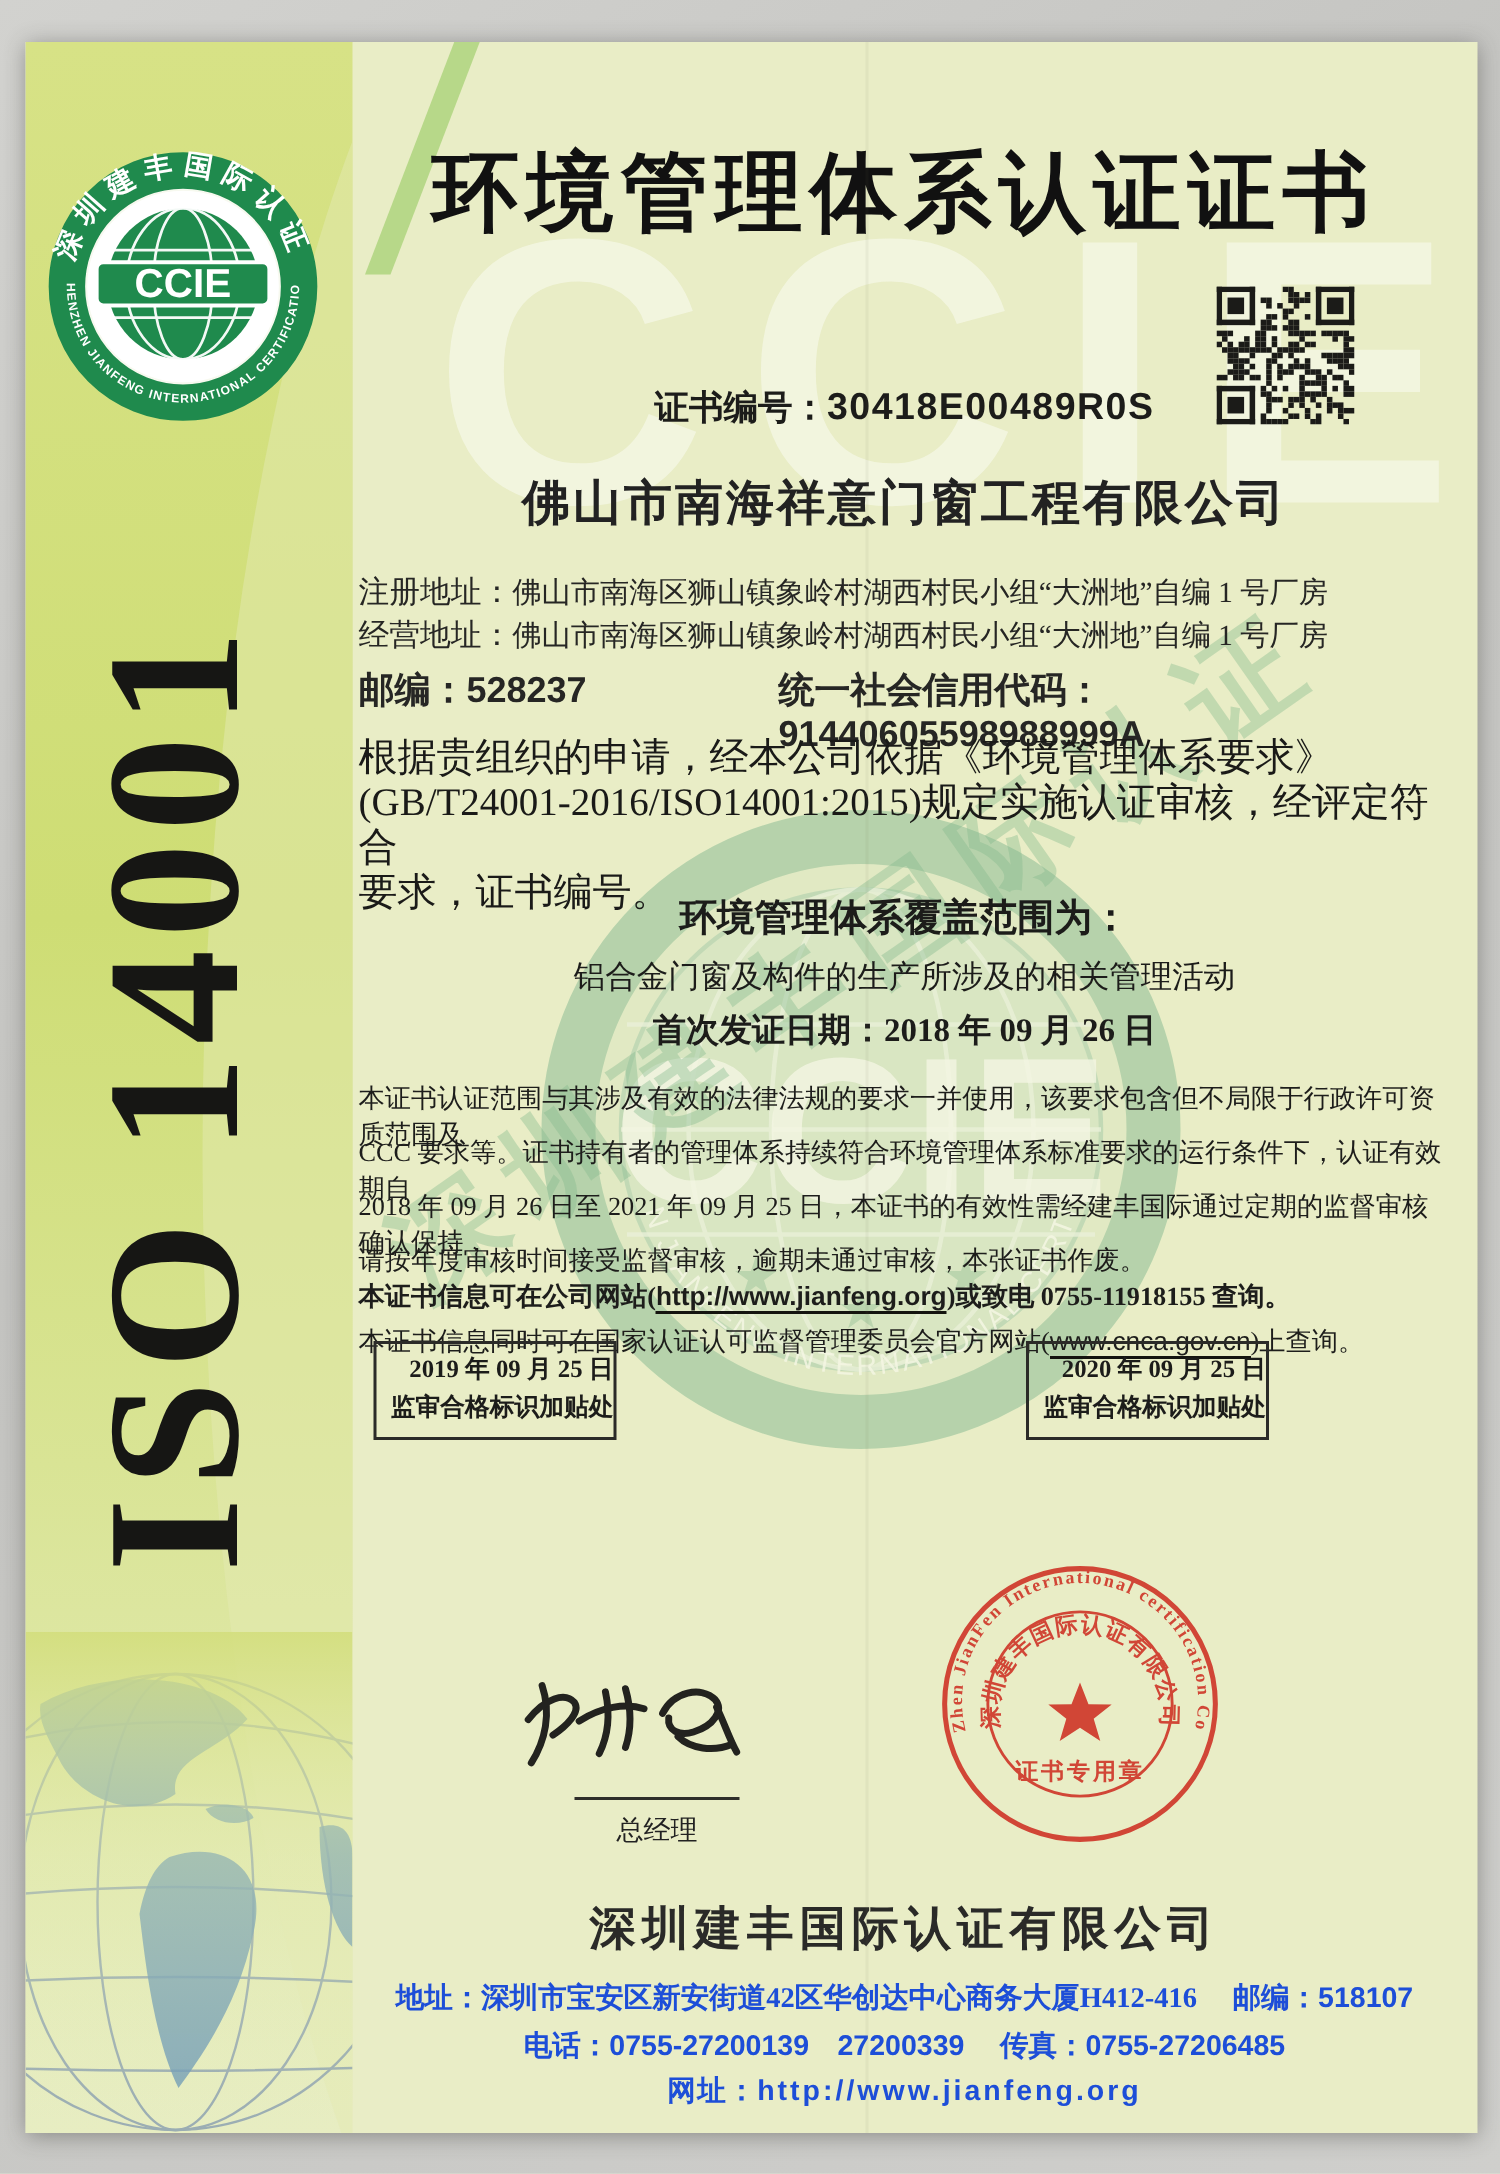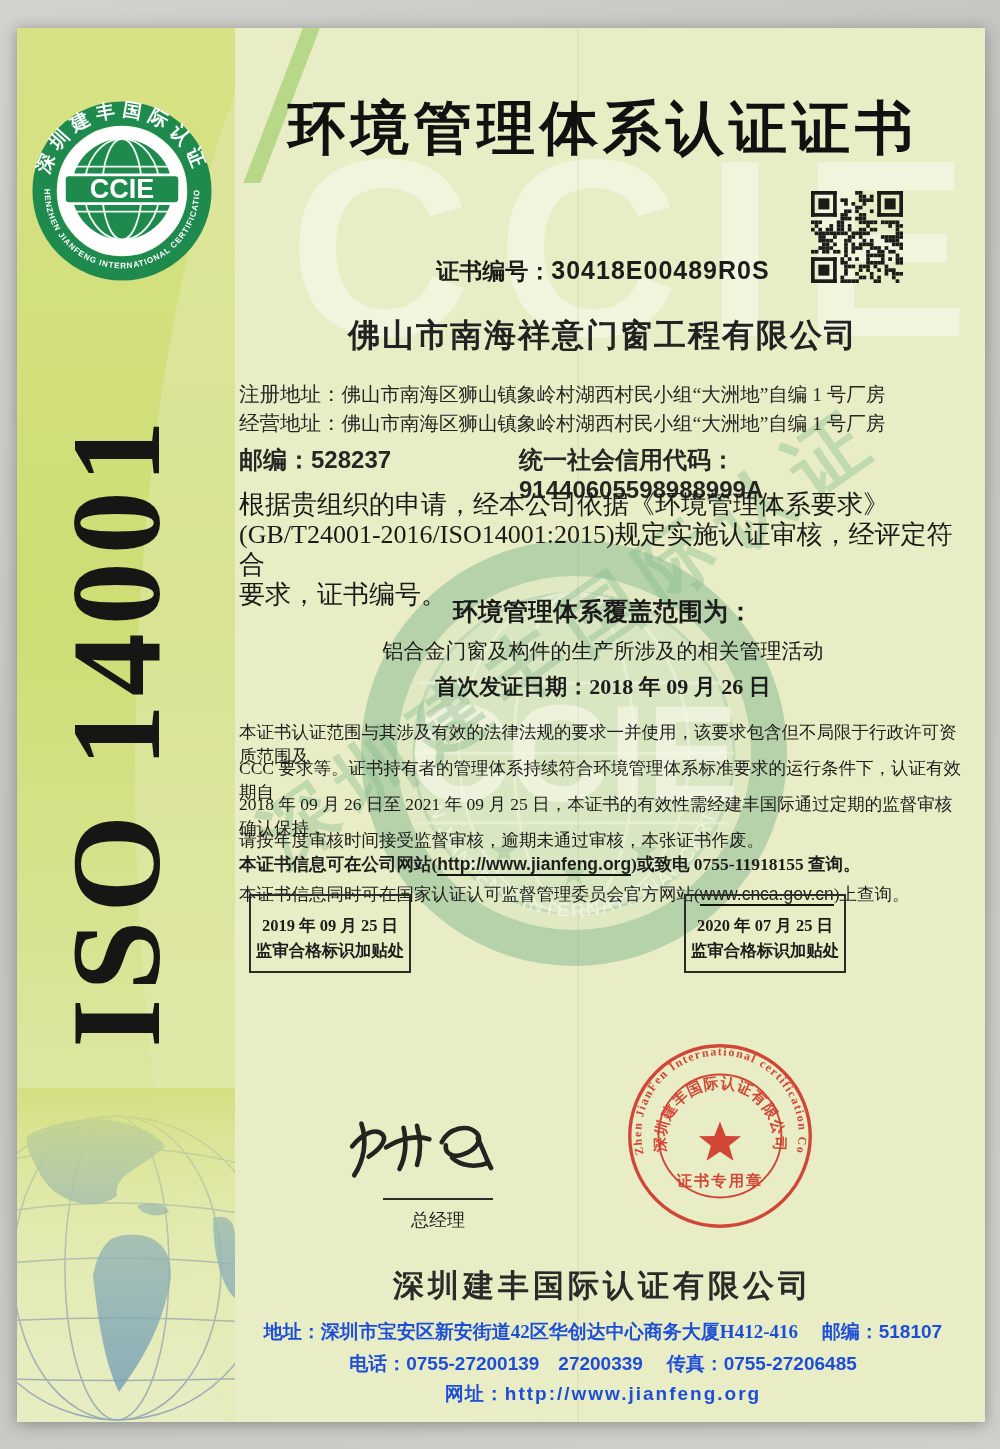--- a/index.html
+++ b/index.html
@@ -44,21 +44,21 @@
   .mono{font-family:"Liberation Sans","DejaVu Sans",sans-serif;font-weight:bold;}
   .para{top:462px;left:222px;right:20px;font-size:26px;line-height:30px;color:#1a1a18;}
   .scope-h{top:567px;font-size:25px;font-weight:bold;}
   .scope-t{top:609px;font-size:21px;}
   .first-issue{top:644px;font-size:22px;font-weight:bold;}
   .fine{left:222px;right:16px;font-size:17.5px;color:#1d1d1b;}
   .f1{top:692px;} .f2{top:728px;} .f3{top:764px;} .f4{top:800px;}
   .f5{top:824px;font-weight:bold;} .f6{top:854px;font-weight:normal;}
   .fine .url{font-family:"Liberation Sans","DejaVu Sans",sans-serif;border-bottom:2px solid #14140f;}
   .sticker{position:absolute;top:866px;width:158px;height:58px;border:2px solid #2b2b28;
-    z-index:3;text-align:center;font-size:16.5px;font-weight:bold;color:#1c1c1a;padding-top:17px;line-height:25px;}
+    z-index:3;text-align:right;font-size:16.5px;font-weight:bold;color:#1c1c1a;padding-top:4px;line-height:25px;}
   .sk1{left:232px;} .sk2{left:667px;}
   .sig{left:330px;top:1082px;width:175px;height:80px;}
   .sig-line{left:366px;top:1170px;width:110px;height:2px;background:#2e2e2a;}
   .signer{left:366px;top:1180px;width:110px;text-align:center;font-size:18px;color:#222;}
   .seal{left:607px;top:1012px;width:192px;height:192px;opacity:.92;}
   .issuer-co{top:1237px;font-size:31px;font-weight:bold;letter-spacing:4px;color:#2a2a28;}
   .iss{font-weight:bold;font-size:19px;color:#1d4ed8;}
   .i-addr{top:1291px;} .i-tel{top:1323px;} .i-web{top:1353px;letter-spacing:1px;}
   .i-web .url{font-family:"Liberation Sans","DejaVu Sans",sans-serif;letter-spacing:2px;}
 </style>
@@ -417,21 +417,21 @@
   </div>
   <div class="c fine f6">
     <span>本证书信息同时可在国家认证认可监督管理委员会官方网站(</span><span class="url">www.cnca.gov.cn</span><span>)上查询。</span>
   </div>
 
   <div class="sticker sk1">
     <div>2019 年 09 月 25 日</div>
     <div>监审合格标识加贴处</div>
   </div>
   <div class="sticker sk2">
-    <div>2020 年 07 月 25 日</div>
+    <div>2020 年 09 月 25 日</div>
     <div>监审合格标识加贴处</div>
   </div>
 
   <svg class="c sig" viewBox="0 0 170 75">
     <g stroke="#23231f" stroke-width="4.5" fill="none" stroke-linecap="round" stroke-linejoin="round">
       <path d="M14,12 C20,30 16,48 7,62"></path>
       <path d="M5,34 C16,20 29,16 35,23 C39,29 30,38 21,44"></path>
       <path d="M38,35 C52,26 68,23 80,27"></path>
       <path d="M55,16 C58,30 57,44 51,56"></path>
       <path d="M68,14 C72,28 72,40 68,52"></path>

